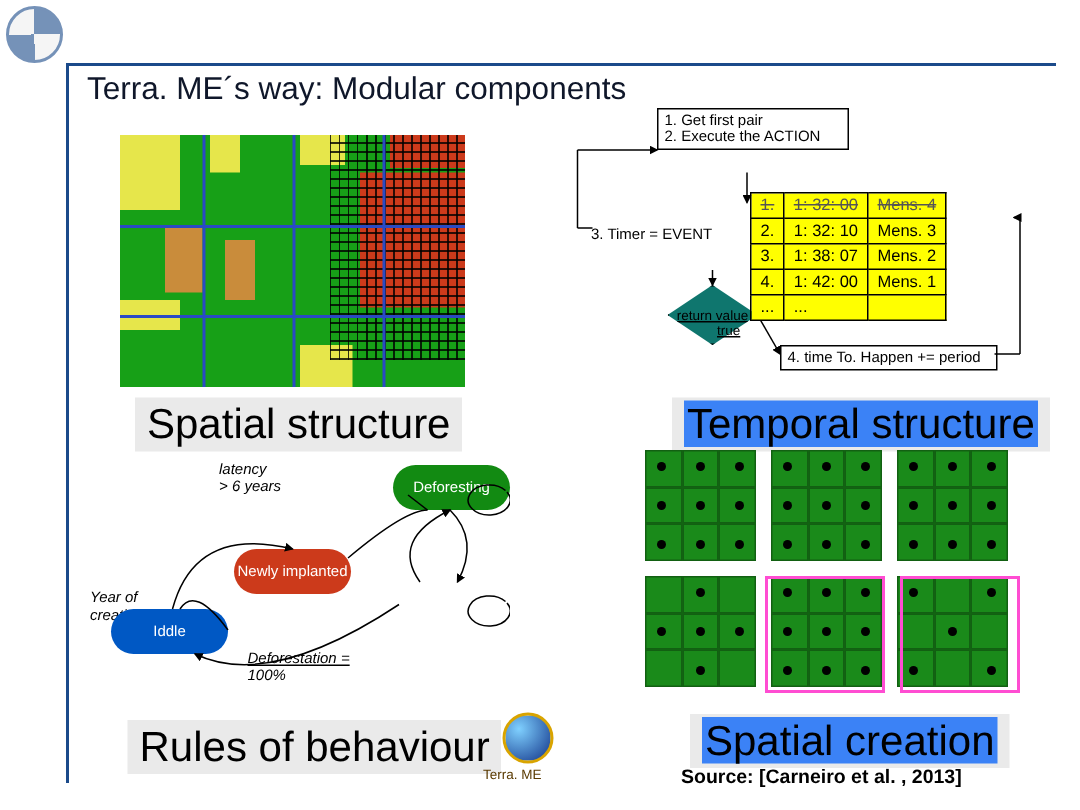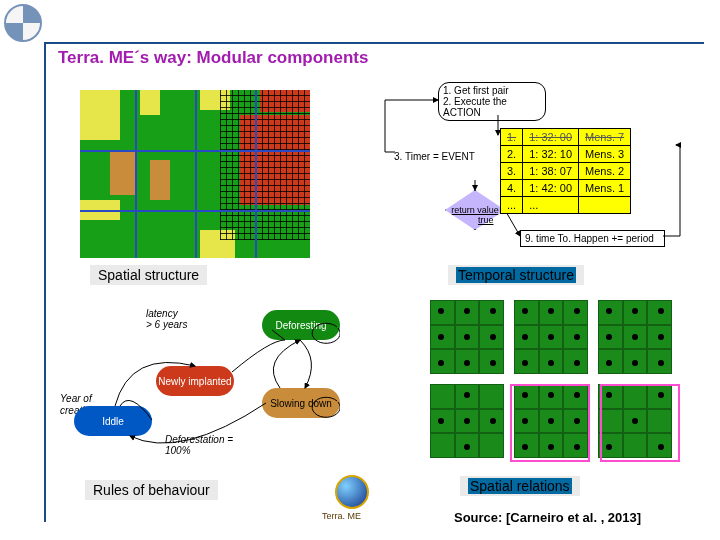--- a/index.html
+++ b/index.html
@@ -21,23 +21,23 @@
   .rule-line {
     position: absolute; top: 42px; left: 44px;
     width: 660px; height: 2px; background: #1b4a8a;
   }
   .side-line {
     position: absolute; top: 42px; left: 44px;
     width: 2px; height: 480px; background: #1b4a8a;
   }
   .title {
     position: absolute; top: 48px; left: 58px;
-    font-size: 17px; font-weight: bold; color: #a21caf;
-  }
-  .highlight { background: #0369a1; padding: 0 2px; }
+    font-size: 21px; font-weight: normal; color: #0f172a;
+  }
+  .highlight { background: #3b82f6; padding: 0 2px; }
   .spatial-map {
     position: absolute; top: 90px; left: 80px;
     width: 230px; height: 168px;
     background: #17a017;
   }
   .spatial-map .p1 { position:absolute; top:0; left:0; width:40px; height:50px; background:#e6e64b; }
   .spatial-map .p2 { position:absolute; top:0; left:60px; width:20px; height:25px; background:#e6e64b; }
   .spatial-map .p3 { position:absolute; top:0; left:180px; width:50px; height:22px; background:#cc3a1b; }
   .spatial-map .p4 { position:absolute; top:25px; left:160px; width:70px; height:90px; background:#cc3a1b; }
   .spatial-map .p5 { position:absolute; top:60px; left:30px; width:25px; height:45px; background:#c98c3b; }
@@ -53,46 +53,46 @@
   .fine-grid {
     position:absolute; top:0; left:140px; width:90px; height:150px;
     background-image:
       repeating-linear-gradient(0deg, rgba(0,0,0,.8) 0 1px, transparent 1px 6px),
       repeating-linear-gradient(90deg, rgba(0,0,0,.8) 0 1px, transparent 1px 6px);
   }
   .flow-box {
     position:absolute; border:1px solid #000; background:#fff;
     font-size:10px; padding:2px 4px; text-align:left;
   }
-  .flow-1 { top:82px; left:438px; width:108px;border-radius:11px; }
+  .flow-1 { top:72px; left:438px; width:128px; }
   .flow-timer { top:149px; left:390px; font-size:10px; border:none; background:none; }
   .diamond {
     position:absolute; top:190px; left:445px;
     width:60px; height:40px; border:1px solid #000;
-    transform: skewY(0) rotate(0); background:#c4b5fd;
+    transform: skewY(0) rotate(0); background:#0f766e;
     clip-path: polygon(50% 0, 100% 50%, 50% 100%, 0 50%);
     display:flex; align-items:center; justify-content:center;
     font-size:9px; text-decoration:underline;
   }
   .true-label { position:absolute; top:215px; left:478px; font-size:9px;text-decoration:underline; }
   .flow-4 { top:230px; left:520px; width:145px; font-size:10px; }
 
   .sched-table {
     position:absolute; top:128px; left:500px;
     border-collapse:collapse; font-size:11px;
   }
   .sched-table td {
     border:1px solid #000; padding:2px 6px;
     background:#ffff00;
   }
   .sched-table tr:first-child td { font-size:11px; }
   .strike td { text-decoration: line-through; color:#555; }
 
   .label-block {
-    position:absolute; font-size:14px; background:#eaeaea; padding:2px 8px;
+    position:absolute; font-size:28px; background:#eaeaea; padding:2px 8px;
   }
   .lbl-spatial-struct { top:265px; left:90px; }
   .lbl-temporal { top:265px; left:448px; }
   .lbl-rules { top:480px; left:85px; }
   .lbl-relations { top:476px; left:460px; }
 
   
   .rules {
     position:absolute; top:310px; left:60px;
     width:280px; height:170px;
@@ -104,21 +104,21 @@
   }
   .n-idle { top:96px; left:14px; background:#0058c4; }
   .n-newly { top:56px; left:96px; background:#cc3a1b; }
   .n-defor { top:0px; left:202px; background:#128a12; }
   .n-slow { top:78px; left:202px; background:#c98c3b; color:#000; }
   .ital { position:absolute; font-style:italic; font-size:10px; }
   .i1 { top:-2px; left:86px; }
   .i2 { top:9px; left:86px; }
   .i3 { top:83px; left:0px; }
   .i4 { top:95px; left:0px; }
-  .i5 { top:124px; left:105px; }
+  .i5 { top:124px; left:105px;text-decoration:underline; }
   .i6 { top:135px; left:105px; }
   svg.arrows { position:absolute; top:0; left:0; pointer-events:none; }
 
   
   .temporal-set {
     position:absolute; top:300px; left:430px;
     display:grid; grid-template-columns:repeat(3,74px);
     grid-template-rows:repeat(2,74px); gap:10px;
   }
   .cell {
@@ -174,21 +174,21 @@
 
 <div class="flow-box flow-1">
   <div>1. Get first pair</div>
   <div>2. Execute the ACTION</div>
 </div>
 <div class="flow-box flow-timer">3. Timer = EVENT</div>
 <div class="diamond">
     <span>return value</span>
   </div>
 <div class="true-label">true</div>
-<div class="flow-box flow-4">9. time To. Happen += period</div>
+<div class="flow-box flow-4">4. time To. Happen += period</div>
 <svg class="arrows" width="720" height="540">
   <defs>
       <marker id="ah" markerWidth="6" markerHeight="6" refX="5" refY="3" orient="auto">
         <path d="M0,0 L6,3 L0,6 Z" fill="#000"></path>
       </marker>
     </defs>
   <line x1="498" y1="115" x2="498" y2="135" stroke="#000" marker-end="url(#ah)"></line>
   <line x1="395" y1="152" x2="385" y2="152" stroke="#000"></line>
   <line x1="385" y1="152" x2="385" y2="100" stroke="#000"></line>
   <line x1="385" y1="100" x2="438" y2="100" stroke="#000" marker-end="url(#ah)"></line>
@@ -197,21 +197,21 @@
   <line x1="663" y1="236" x2="680" y2="236" stroke="#000"></line>
   <line x1="680" y1="236" x2="680" y2="145" stroke="#000"></line>
   <line x1="680" y1="145" x2="676" y2="145" stroke="#000" marker-end="url(#ah)"></line>
 </svg>
 
 <table class="sched-table">
   <tbody>
       <tr class="strike">
         <td>1.</td>
         <td>1: 32: 00</td>
-        <td>Mens. 7</td>
+        <td>Mens. 4</td>
       </tr>
   <tr>
         <td>2.</td>
         <td>1: 32: 10</td>
         <td>Mens. 3</td>
       </tr>
   <tr>
         <td>3.</td>
         <td>1: 38: 07</td>
         <td>Mens. 2</td>
@@ -225,33 +225,32 @@
         <td>...</td>
         <td>...</td>
         <td></td>
       </tr>
 </tbody>
   </table>
 
 <div class="label-block lbl-spatial-struct">Spatial structure</div>
 <div class="label-block lbl-temporal"><span class="highlight">Temporal structure</span></div>
 <div class="label-block lbl-rules">Rules of behaviour</div>
-<div class="label-block lbl-relations"><span class="highlight">Spatial relations</span></div>
+<div class="label-block lbl-relations"><span class="highlight">Spatial creation</span></div>
 
 <div class="rules">
   <span class="ital i1">latency</span>
   <span class="ital i2">&gt; 6 years</span>
   <span class="ital i3">Year of</span>
   <span class="ital i4">creation</span>
   <span class="ital i5">Deforestation =</span>
   <span class="ital i6">100%</span>
   <div class="node n-newly">Newly implanted</div>
   <div class="node n-idle">Iddle</div>
   <div class="node n-defor">Deforesting</div>
-  <div class="node n-slow">Slowing down</div>
   <svg class="arrows" width="280" height="170">
     <path d="M55 96 Q70 40 135 56" stroke="#000" fill="none" marker-end="url(#ah)"></path>
     <path d="M172 62 Q210 30 225 30" stroke="#000" fill="none"></path>
     <path d="M225 30 L 212 20" stroke="#000" fill="none"></path>
     <path d="M92 110 Q70 80 60 96" stroke="#000" fill="none"></path>
     <path d="M240 30 Q260 50 245 78" stroke="#000" fill="none" marker-end="url(#ah)"></path>
     <path d="M220 78 Q200 50 240 30" stroke="#000" fill="none" marker-end="url(#ah)"></path>
     <path d="M206 93 Q120 150 70 126" stroke="#000" fill="none" marker-end="url(#ah)"></path>
     <path d="M278 18 A14 10 0 1 1 277 17" stroke="#000" fill="none"></path>
     <path d="M278 92 A14 10 0 1 1 277 91" stroke="#000" fill="none"></path>

